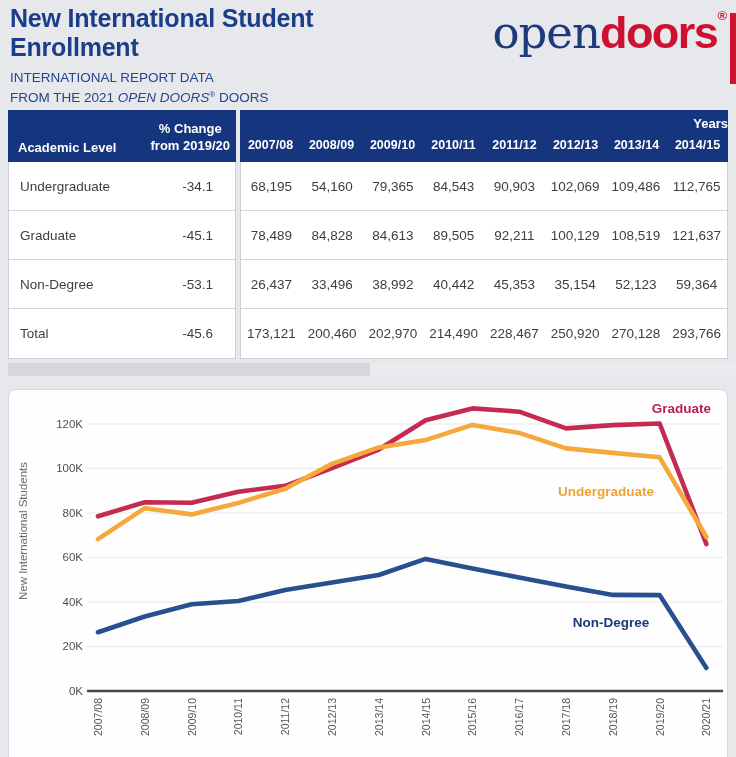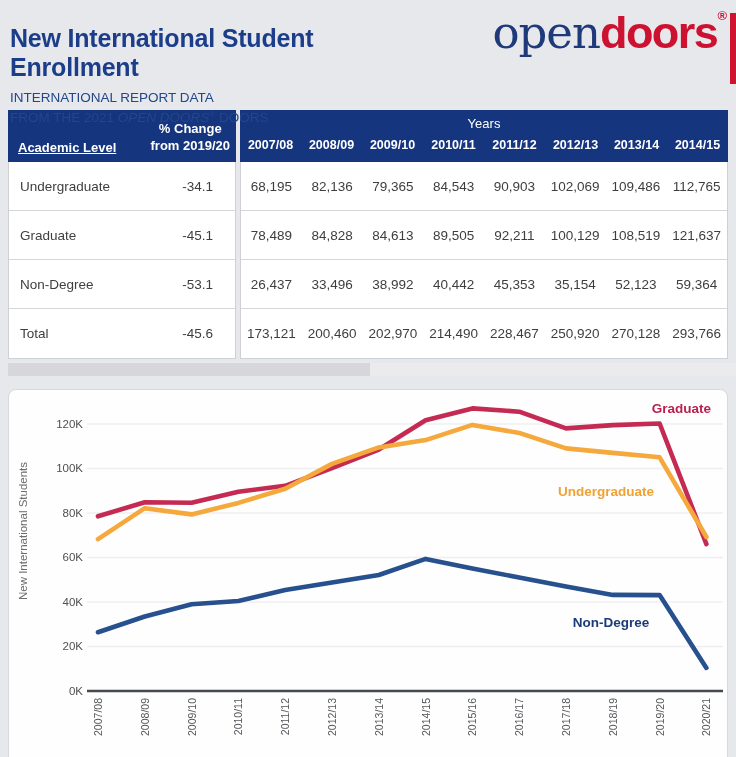--- a/index.html
+++ b/index.html
@@ -3,39 +3,39 @@
 <meta charset="utf-8">
 <style>
   * { margin:0; padding:0; box-sizing:border-box; }
   html,body { width:736px; height:757px; overflow:hidden; }
   body {
     background:#e7e8eb;
     font-family:"Liberation Sans", sans-serif;
     position:relative;
   }
   
-  .hdr { position:relative; padding:24px 10px 6px 10px; height:110px; }
+  .hdr { position:relative; padding:4px 10px 6px 10px; height:110px; }
   .title { color:#1b3d8a; font-size:25px; font-weight:bold; line-height:1.16; letter-spacing:-0.2px; }
   .subtitle { color:#24468c; font-size:13.5px; line-height:1.45; margin-top:6px; }
   .subtitle .it { font-style:italic; }
   .subtitle sup { font-size:8px; }
   .logo { position:absolute; top:6px; right:10px; font-size:45px; letter-spacing:-1px; white-space:nowrap;margin-left:27px; }
   .logo .open { font-family:"DejaVu Serif", serif; color:#1e3a7a; font-weight:500; }
   .logo .doors { font-family:"Liberation Sans", sans-serif; color:#cc1230; font-weight:bold; letter-spacing:-1.5px; }
   .logo sup { font-size:13px; color:#cc1230; vertical-align:28px; font-weight:bold; }
   .red-strip { position:absolute; top:13px; right:0; width:6px; height:71px; background:#cf1432; }
   
   .tbl-wrap { display:flex; gap:4px; margin:0 8px; }
   .tbl-left { width:228px; }
   .tbl-right { flex:1; }
   .nav-hd { background:#15357e; color:#fff; height:52px; }
   .left-hd { display:flex; justify-content:space-between; align-items:flex-end; padding:5px 6px 7px 10px; }
-  .left-hd .al { font-size:13px; font-weight:bold;text-decoration:underline; }
+  .left-hd .al { font-size:13px; font-weight:bold; }
   .left-hd .pc { font-size:13px; font-weight:bold; text-align:center; line-height:1.35; }
-  .right-hd .years { text-align:center; font-size:13px; font-weight:normal; padding-top:6px; height:26px; }
+  .right-hd .years { text-align:right; font-size:13px; font-weight:bold; padding-top:6px; height:26px; }
   .right-hd .ycols { display:flex; height:26px; }
   .right-hd .ycols div { flex:1; text-align:center; font-size:12.5px; font-weight:bold; padding-top:2px; }
   .tbl-body { background:#fff; border:1px solid #cdd0d4; border-top:none; }
   .t-row { height:49px; display:flex; align-items:center; border-bottom:1px solid #d4d6da; color:#3e3e40; font-size:13.5px; }
   .t-row:last-child { border-bottom:none; }
   .tbl-left .t-row { justify-content:space-between; padding:0 22px 0 11px; }
   .tbl-right .t-row .num { flex:1; text-align:center; }
   
   .hscroll { margin:4px 0 0 8px; width:728px; height:13px; background:#ebebee; position:relative; }
   .hscroll .thumb { position:absolute; left:0; top:0; height:13px; width:362px; background:#d7d7db; }
@@ -102,21 +102,21 @@
           <div>2010/11</div>
           <div>2011/12</div>
           <div>2012/13</div>
           <div>2013/14</div>
           <div>2014/15</div>
         </div>
     </div>
     <div class="tbl-body" id="tbl-right-body">
         <div class="t-row">
           <span class="num">68,195</span>
-          <span class="num">82,136</span>
+          <span class="num">54,160</span>
           <span class="num">79,365</span>
           <span class="num">84,543</span>
           <span class="num">90,903</span>
           <span class="num">102,069</span>
           <span class="num">109,486</span>
           <span class="num">112,765</span>
         </div>
         <div class="t-row">
           <span class="num">78,489</span>
           <span class="num">84,828</span>

